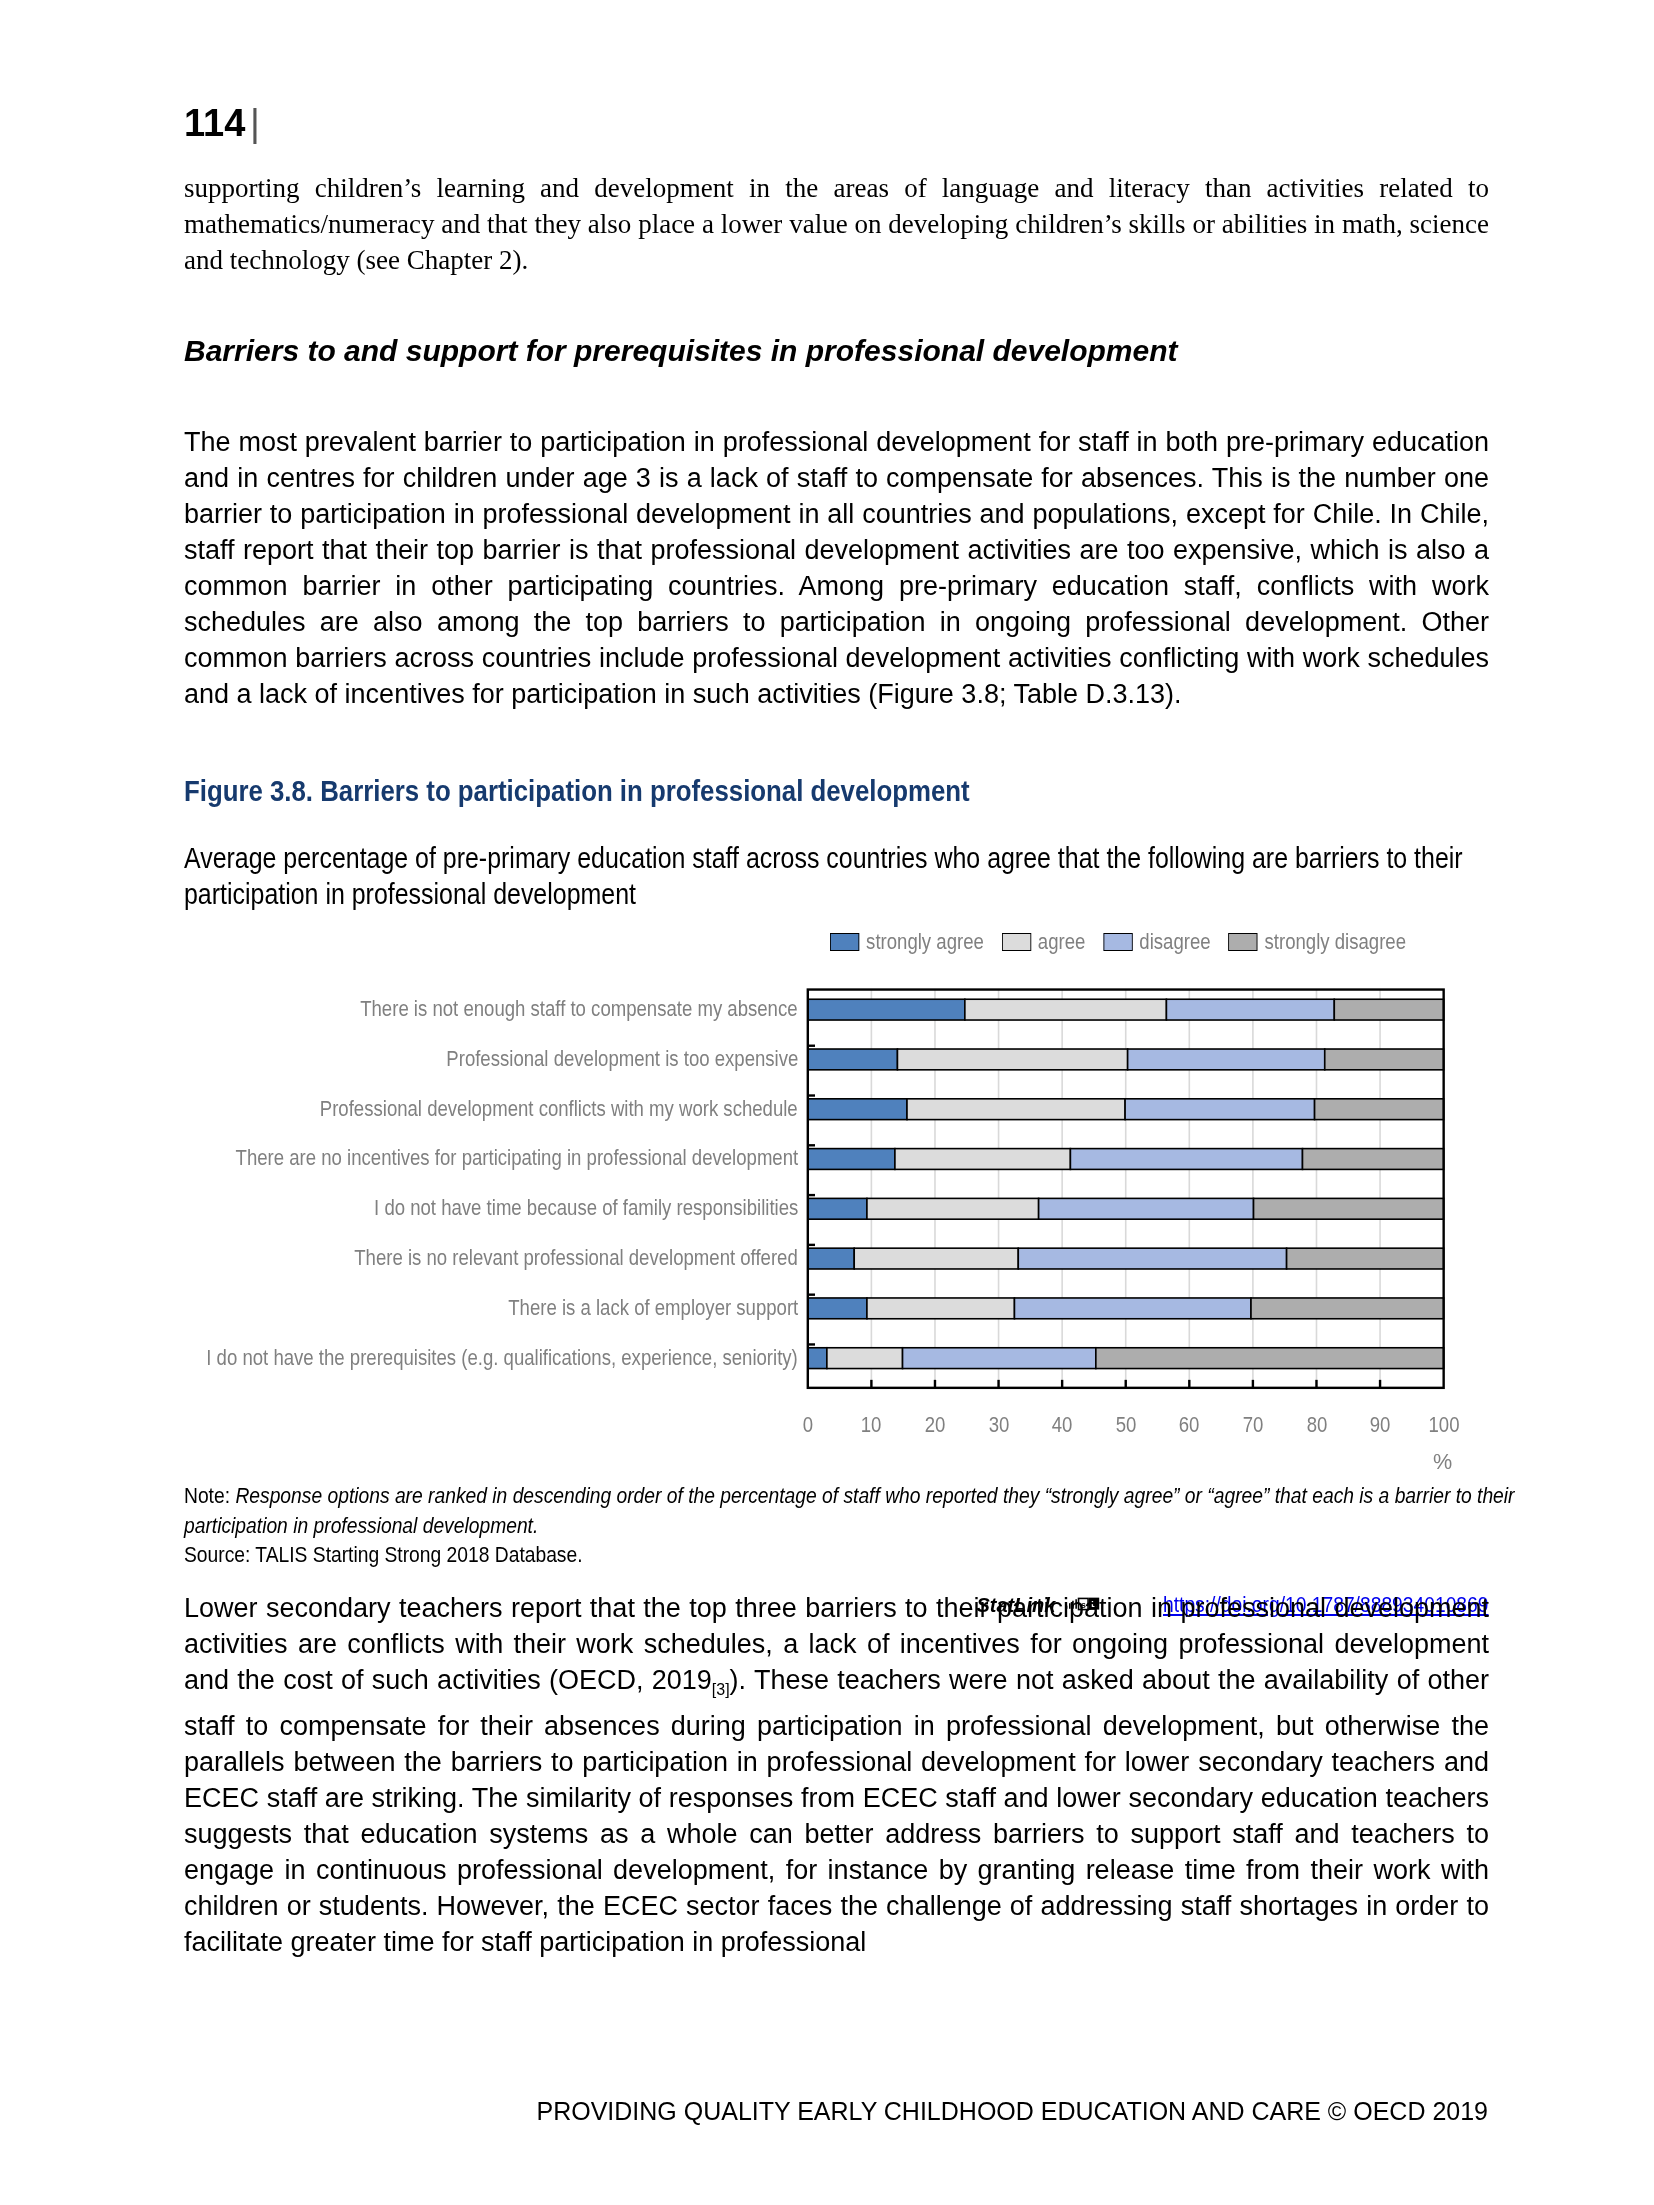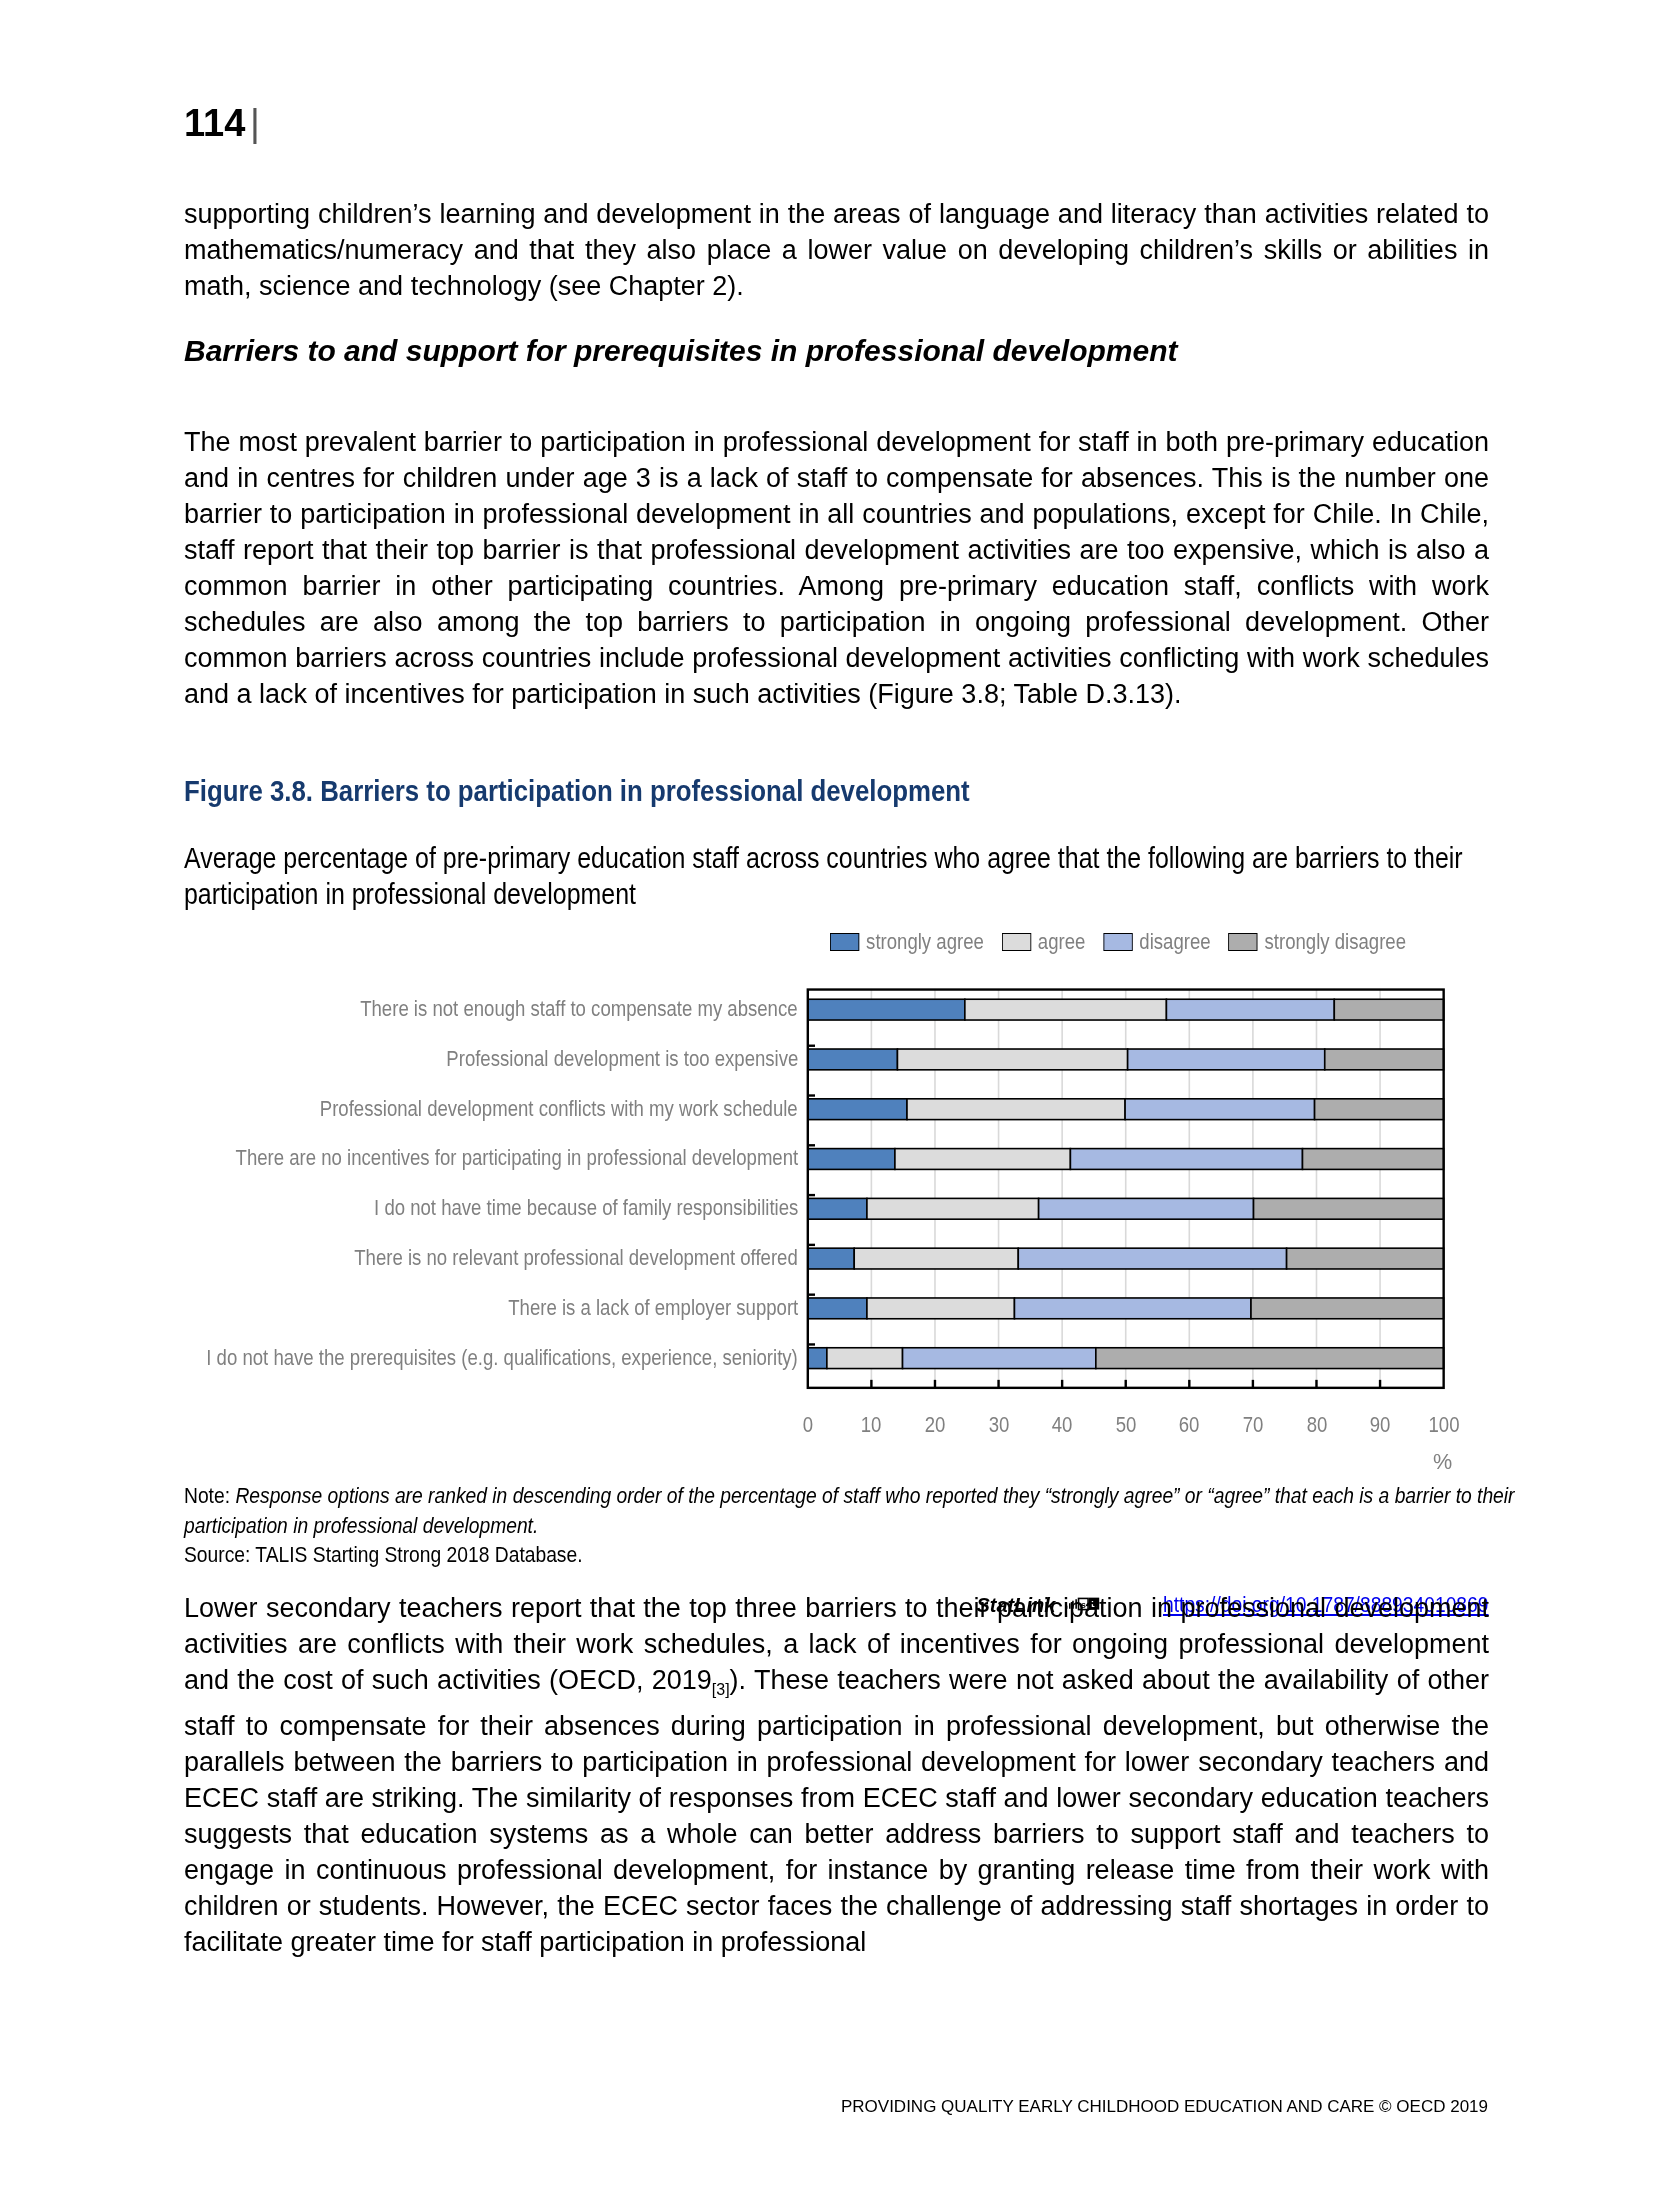--- a/index.html
+++ b/index.html
@@ -17,31 +17,31 @@
   .legend .item { display:flex; align-items:center; gap:8px; margin-right:8px; }
   .legend .sw { width:34px; height:17.6px; border:1.6px solid #000; box-sizing:border-box; }
   .cat-label { right:856px; font-size:21.6px; color:#808080; white-space:nowrap; transform:scaleX(0.86); transform-origin:right; }
   .tick-label { font-size:21.6px; color:#808080; transform:translateX(-50%) scaleX(0.86); }
   .note { left:184px; top:1481px; width:1600px; font-size:22.4px; line-height:30px; transform:scaleX(0.86); transform-origin:left; }
   .note i { font-style:italic; }
   .source { left:184px; top:1542px; font-size:22.4px; transform:scaleX(0.86); transform-origin:left; }
   .statlink { right:166px; top:1592px; display:flex; align-items:center; gap:9.6px; font-size:22.4px; }
   .statlink .sl-word { font-family:Liberation Sans, sans-serif; font-style:italic; font-weight:bold; font-size:20px; }
   .statlink a { color:#0000ee; text-decoration:underline; transform:scaleX(0.86); transform-origin:right; display:inline-block; }
-  .footer { right:166px; top:2097px; font-size:17px; }
+  .footer { right:166px; top:2097px; font-size:25px; }
   svg text { font-family:"Liberation Sans", sans-serif; }
 </style>
 </head>
 <body>
 
 <div class="abs pagenum">
   <span>114</span><span class="bar">|</span>
 </div>
 
-<div class="abs para" style="top:196px;">
+<div class="abs para" style="top:170px;font-family:Liberation Serif, serif;">
   <p>supporting children’s learning and development in the areas of language and literacy than activities related to mathematics/numeracy and that they also place a lower value on developing children’s skills or abilities in math, science and technology (see Chapter 2).</p>
 </div>
 
 <div class="abs heading">Barriers to and support for prerequisites in professional development</div>
 
 <div class="abs para" style="top:424px;">
   <p>The most prevalent barrier to participation in professional development for staff in both pre-primary education and in centres for children under age 3 is a lack of staff to compensate for absences. This is the number one barrier to participation in professional development in all countries and populations, except for Chile. In Chile, staff report that their top barrier is that professional development activities are too expensive, which is also a common barrier in other participating countries. Among pre-primary education staff, conflicts with work schedules are also among the top barriers to participation in ongoing professional development. Other common barriers across countries include professional development activities conflicting with work schedules and a lack of incentives for participation in such activities (Figure 3.8; Table D.3.13).</p>
 </div>
 
 <div class="abs figtitle">Figure 3.8. Barriers to participation in professional development</div>

